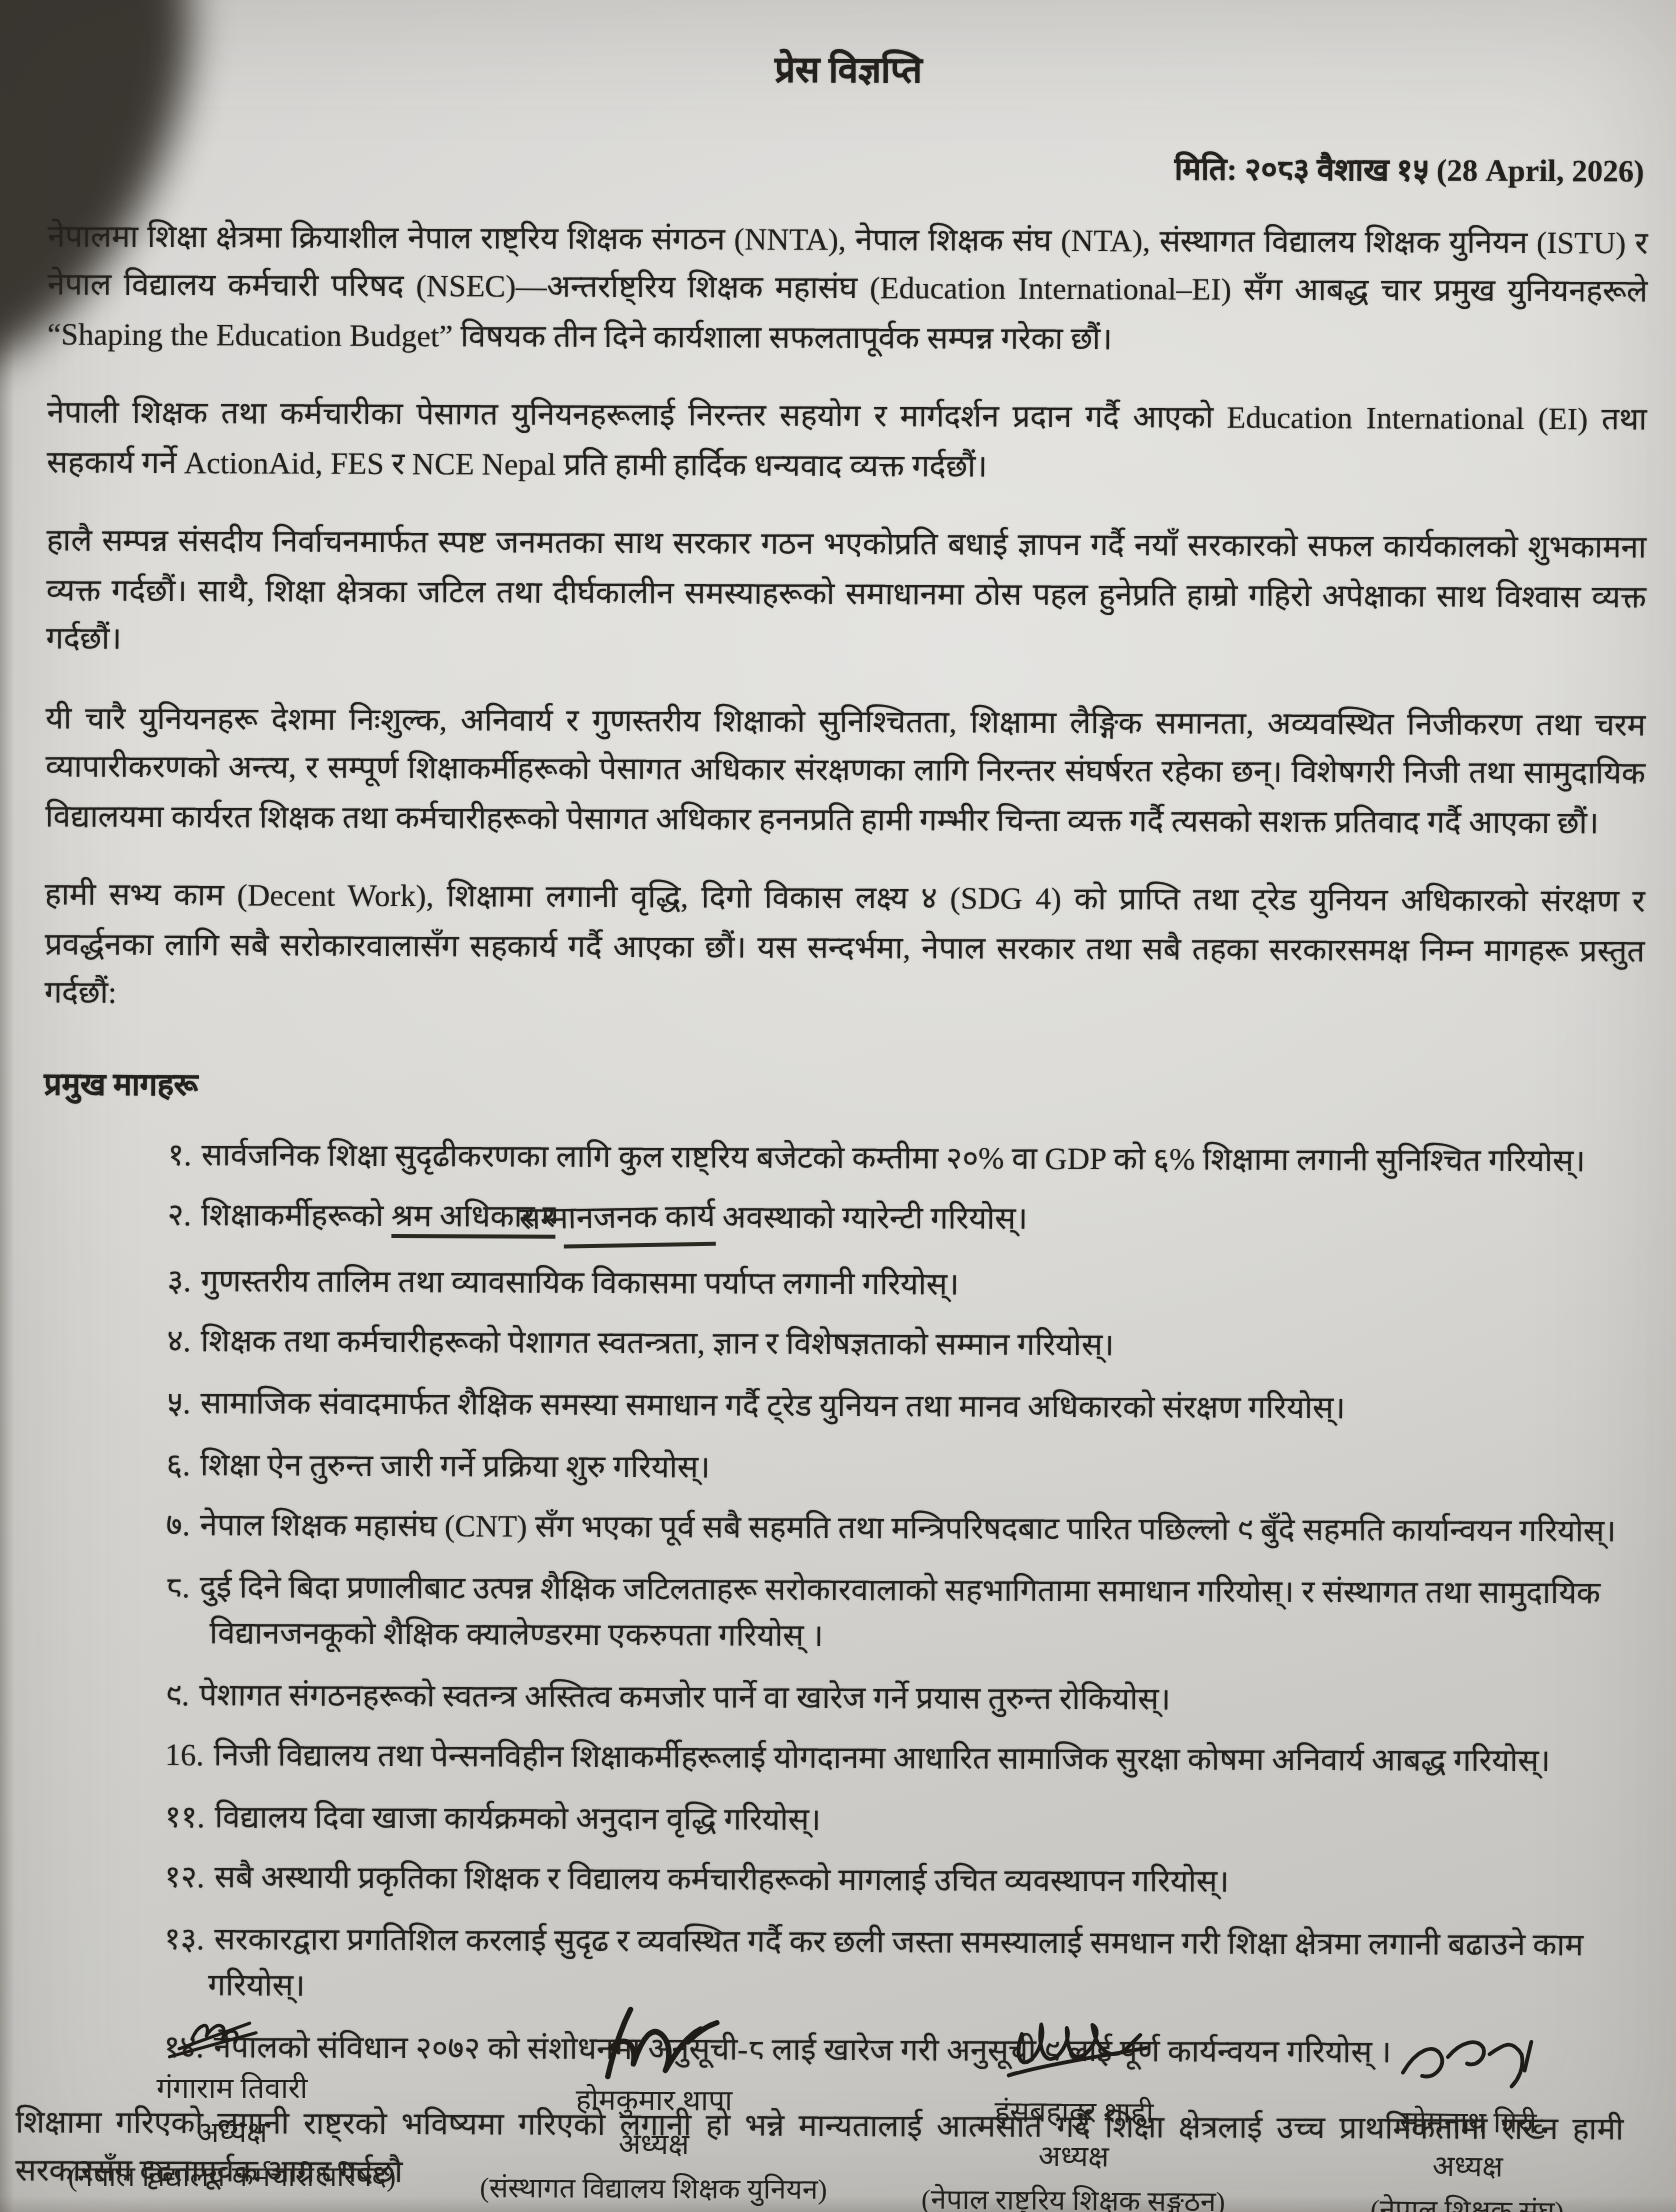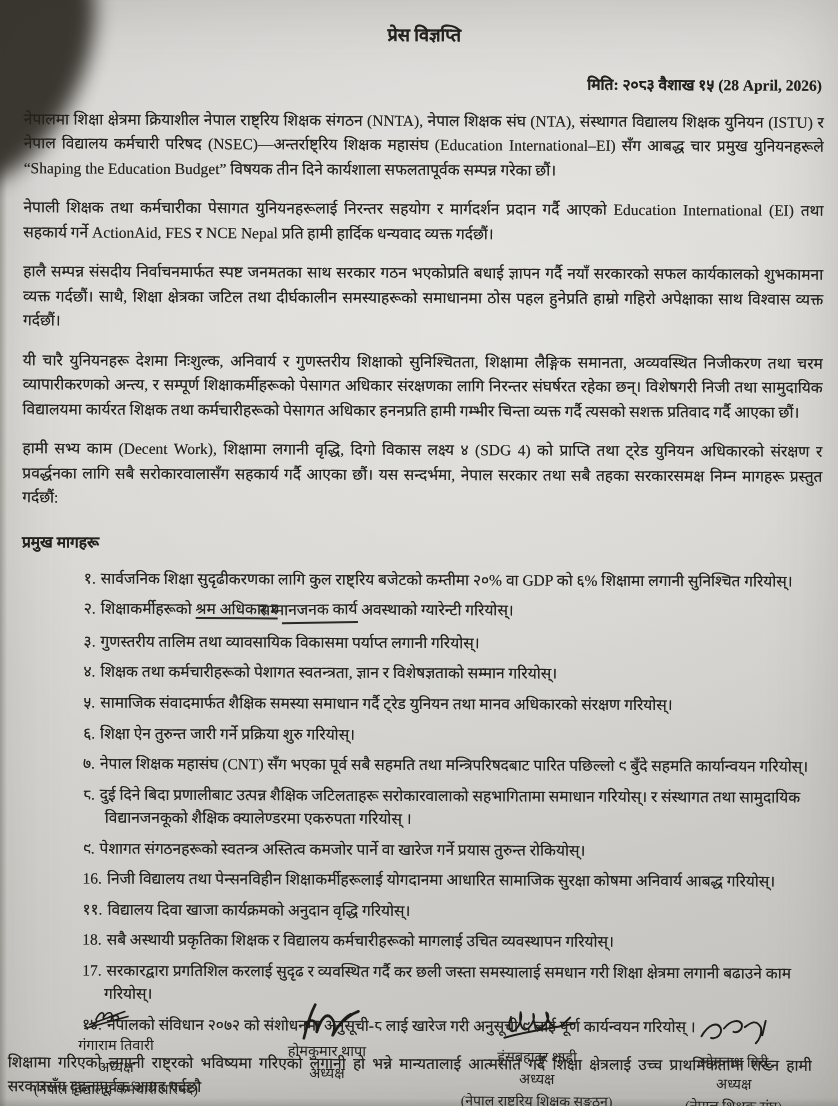--- a/index.html
+++ b/index.html
@@ -150,22 +150,22 @@
       <li><span class="num">२.</span><span>शिक्षाकर्मीहरूको </span><span class="hand-underline u1">श्रम अधिकार र</span> <span class="hand-underline u2">सम्मानजनक कार्य</span><span> अवस्थाको ग्यारेन्टी गरियोस्।</span></li>
       <li><span class="num">३.</span><span>गुणस्तरीय तालिम तथा व्यावसायिक विकासमा पर्याप्त लगानी गरियोस्।</span></li>
       <li><span class="num">४.</span><span>शिक्षक तथा कर्मचारीहरूको पेशागत स्वतन्त्रता, ज्ञान र विशेषज्ञताको सम्मान गरियोस्।</span></li>
       <li><span class="num">५.</span><span>सामाजिक संवादमार्फत शैक्षिक समस्या समाधान गर्दै ट्रेड युनियन तथा मानव अधिकारको संरक्षण गरियोस्।</span></li>
       <li><span class="num">६.</span><span>शिक्षा ऐन तुरुन्त जारी गर्ने प्रक्रिया शुरु गरियोस्।</span></li>
       <li><span class="num">७.</span><span>नेपाल शिक्षक महासंघ (CNT) सँग भएका पूर्व सबै सहमति तथा मन्त्रिपरिषदबाट पारित पछिल्लो ९ बुँदे सहमति कार्यान्वयन गरियोस्।</span></li>
       <li><span class="num">८.</span><span>दुई दिने बिदा प्रणालीबाट उत्पन्न शैक्षिक जटिलताहरू सरोकारवालाको सहभागितामा समाधान गरियोस्। र संस्थागत तथा सामुदायिक विद्यानजनकूको शैक्षिक क्यालेण्डरमा एकरुपता गरियोस् ।</span></li>
       <li><span class="num">९.</span><span>पेशागत संगठनहरूको स्वतन्त्र अस्तित्व कमजोर पार्ने वा खारेज गर्ने प्रयास तुरुन्त रोकियोस्।</span></li>
       <li><span class="num">16.</span><span>निजी विद्यालय तथा पेन्सनविहीन शिक्षाकर्मीहरूलाई योगदानमा आधारित सामाजिक सुरक्षा कोषमा अनिवार्य आबद्ध गरियोस्।</span></li>
       <li><span class="num">११.</span><span>विद्यालय दिवा खाजा कार्यक्रमको अनुदान वृद्धि गरियोस्।</span></li>
-      <li><span class="num">18.</span><span>सबै अस्थायी प्रकृतिका शिक्षक र विद्यालय कर्मचारीहरूको मागलाई उचित व्यवस्थापन गरियोस्।</span></li>
-      <li><span class="num">17.</span><span>सरकारद्वारा प्रगतिशिल करलाई सुदृढ र व्यवस्थित गर्दै कर छली जस्ता समस्यालाई समधान गरी शिक्षा क्षेत्रमा लगानी बढाउने काम गरियोस्।</span></li>
+      <li><span class="num">१२.</span><span>सबै अस्थायी प्रकृतिका शिक्षक र विद्यालय कर्मचारीहरूको मागलाई उचित व्यवस्थापन गरियोस्।</span></li>
+      <li><span class="num">१३.</span><span>सरकारद्वारा प्रगतिशिल करलाई सुदृढ र व्यवस्थित गर्दै कर छली जस्ता समस्यालाई समधान गरी शिक्षा क्षेत्रमा लगानी बढाउने काम गरियोस्।</span></li>
       <li><span class="num">१४.</span><span>नेपालको संविधान २०७२ को संशोधनमा अनुसूची-८ लाई खारेज गरी अनुसूची ९ लाई पूर्ण कार्यन्वयन गरियोस् ।</span></li>
     </ol>
 
     <p class="closing">शिक्षामा गरिएको लगानी राष्ट्रको भविष्यमा गरिएको लगानी हो भन्ने मान्यतालाई आत्मसात गर्दै शिक्षा क्षेत्रलाई उच्च प्राथमिकतामा राख्न हामी सरकारसँग दृढतापूर्वक आग्रह गर्दछौ</p>
   </div>
 
   <div class="signatures">
 
     <div class="sig-block">
       <svg class="sig-scribble" viewBox="0 0 110 55" width="110" height="44">
@@ -175,20 +175,21 @@
       <div class="sig-role">अध्यक्ष</div>
       <div class="sig-org">(नेपाल विद्यालय कर्मचारी परिषद)</div>
     </div>
 
     <div class="sig-block">
       <svg class="sig-scribble" viewBox="0 0 110 55" width="110" height="44">
         <path d="M26 48 C 30 30 36 14 40 6 M28 30 C 36 22 44 26 42 40 C 48 22 54 16 60 22 C 64 26 66 34 62 44 C 70 30 76 22 84 18 M76 26 C 82 20 88 16 94 14" stroke-width="3.4"></path>
       </svg>
       <div class="sig-name">होमकुमार थापा</div>
       <div class="sig-role">अध्यक्ष</div>
+      <div class="sig-org">(संस्थागत विद्यालय शिक्षक युनियन)</div>
     </div>
 
     <div class="sig-block">
       <svg class="sig-scribble" viewBox="0 0 110 55" width="110" height="44">
         <path d="M22 14 C 18 26 20 36 28 30 C 34 24 36 14 34 8 C 32 22 36 34 44 28 C 50 22 52 14 50 10 C 50 24 54 32 62 26 C 70 18 70 10 66 8 C 68 22 76 30 86 24 L 96 14 M14 40 C 40 32 70 28 100 22" stroke-width="2.4"></path>
       </svg>
       <div class="sig-name">हंसबहादुर शाही</div>
       <div class="sig-role">अध्यक्ष</div>
       <div class="sig-org">(नेपाल राष्ट्रिय शिक्षक सङ्गठन)</div>
     </div>

